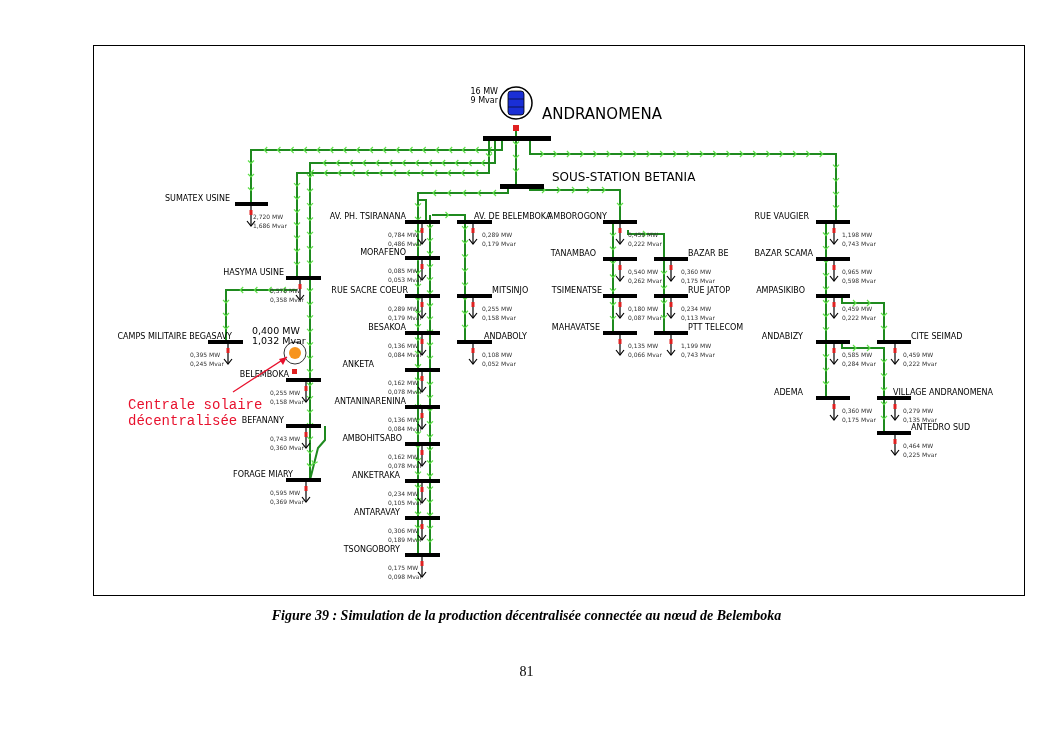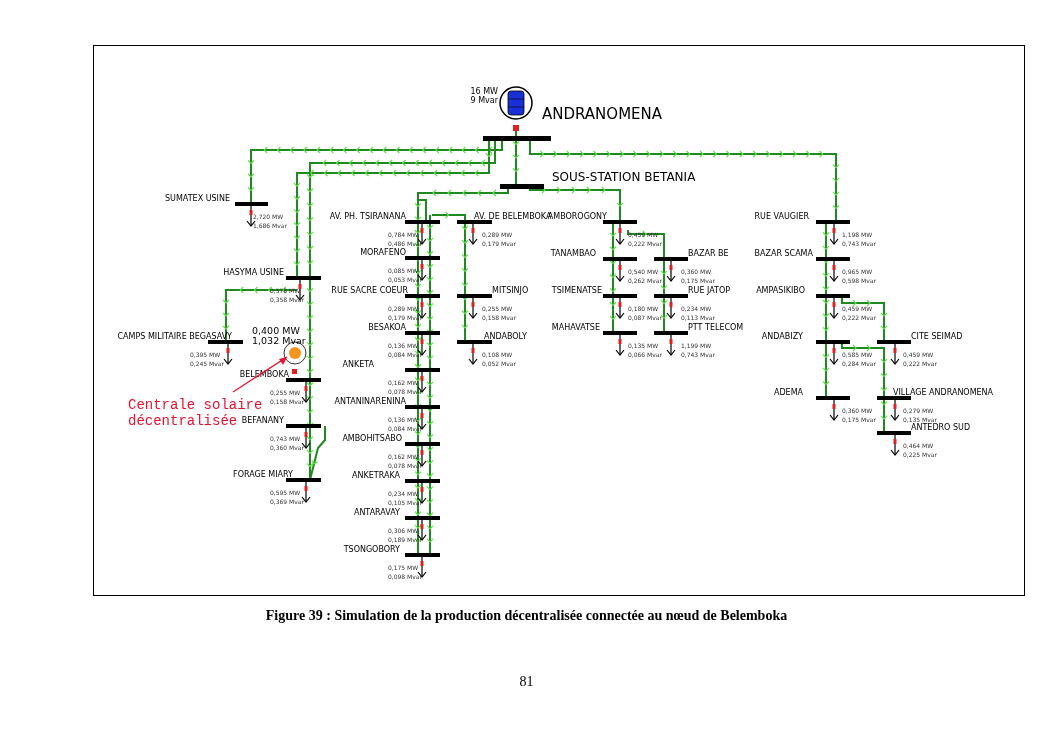--- a/index.html
+++ b/index.html
@@ -1,20 +1,20 @@
 <!DOCTYPE html>
 <html><head>
 <meta charset="utf-8">
 <style>
   html,body{margin:0;padding:0;background:#fff;}
   body{width:1053px;height:745px;position:relative;overflow:hidden;font-family:"DejaVu Sans",sans-serif;}
   #frame{position:absolute;left:93px;top:45px;width:932px;height:551px;border:1px solid #000;box-sizing:border-box;}
   #diagram{position:absolute;left:0;top:0;}
-  .caption{position:absolute;left:0;width:1053px;top:608px;text-align:center;font-family:"Liberation Serif",serif;font-weight:bold;font-size:14px;color:#000;}
-  .pagenum{position:absolute;left:0;width:1053px;top:664px;text-align:center;font-family:"Liberation Serif",serif;font-size:14px;color:#000;margin-top:10px;}
+  .caption{position:absolute;left:0;width:1053px;top:608px;text-align:center;font-family:"Liberation Serif",serif;font-weight:bold;font-size:14px;color:#000;font-style:italic;}
+  .pagenum{position:absolute;left:0;width:1053px;top:664px;text-align:center;font-family:"Liberation Serif",serif;font-size:14px;color:#000;}
   .solar-label{position:absolute;left:128px;top:397px;font-family:Liberation Mono, monospace;font-size:14px;color:#e8112d;line-height:16px;}
   svg text{font-family:"DejaVu Sans",sans-serif;}
 </style>
 </head>
 <body>
 
 <div id="frame"></div>
 
 <svg id="diagram" width="1053" height="745" viewBox="0 0 1053 745">
   <g id="lines">

